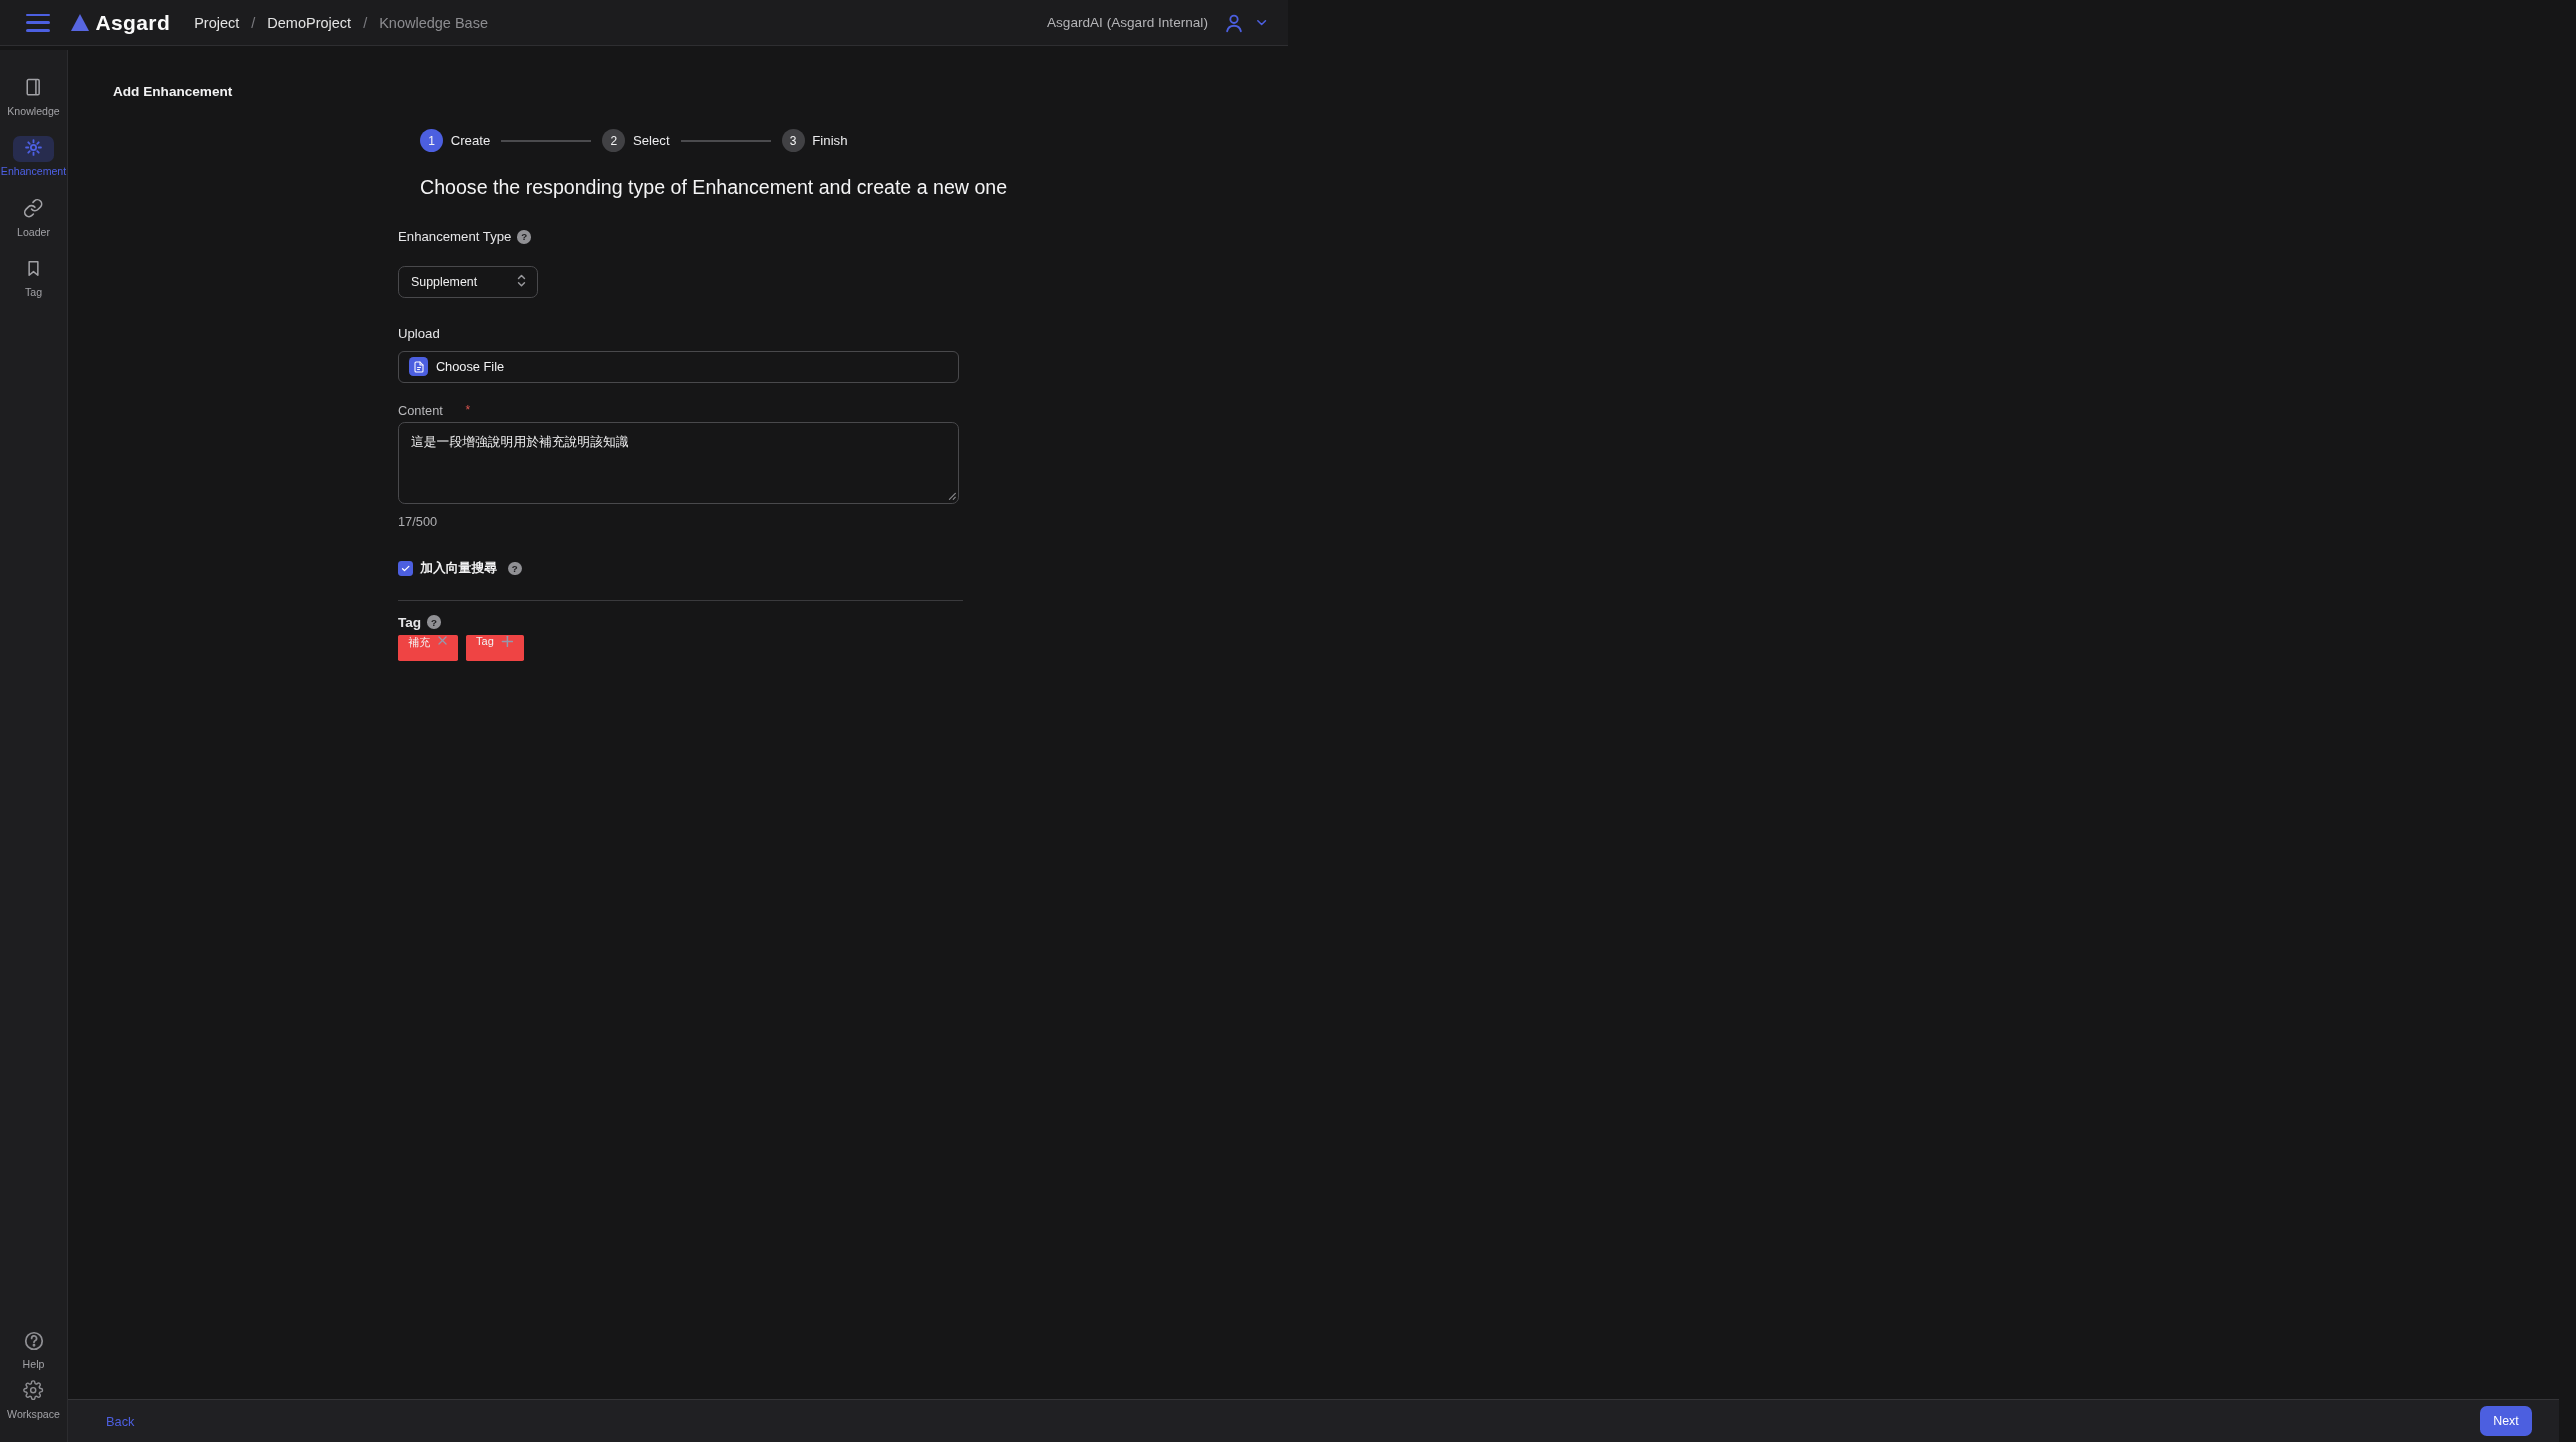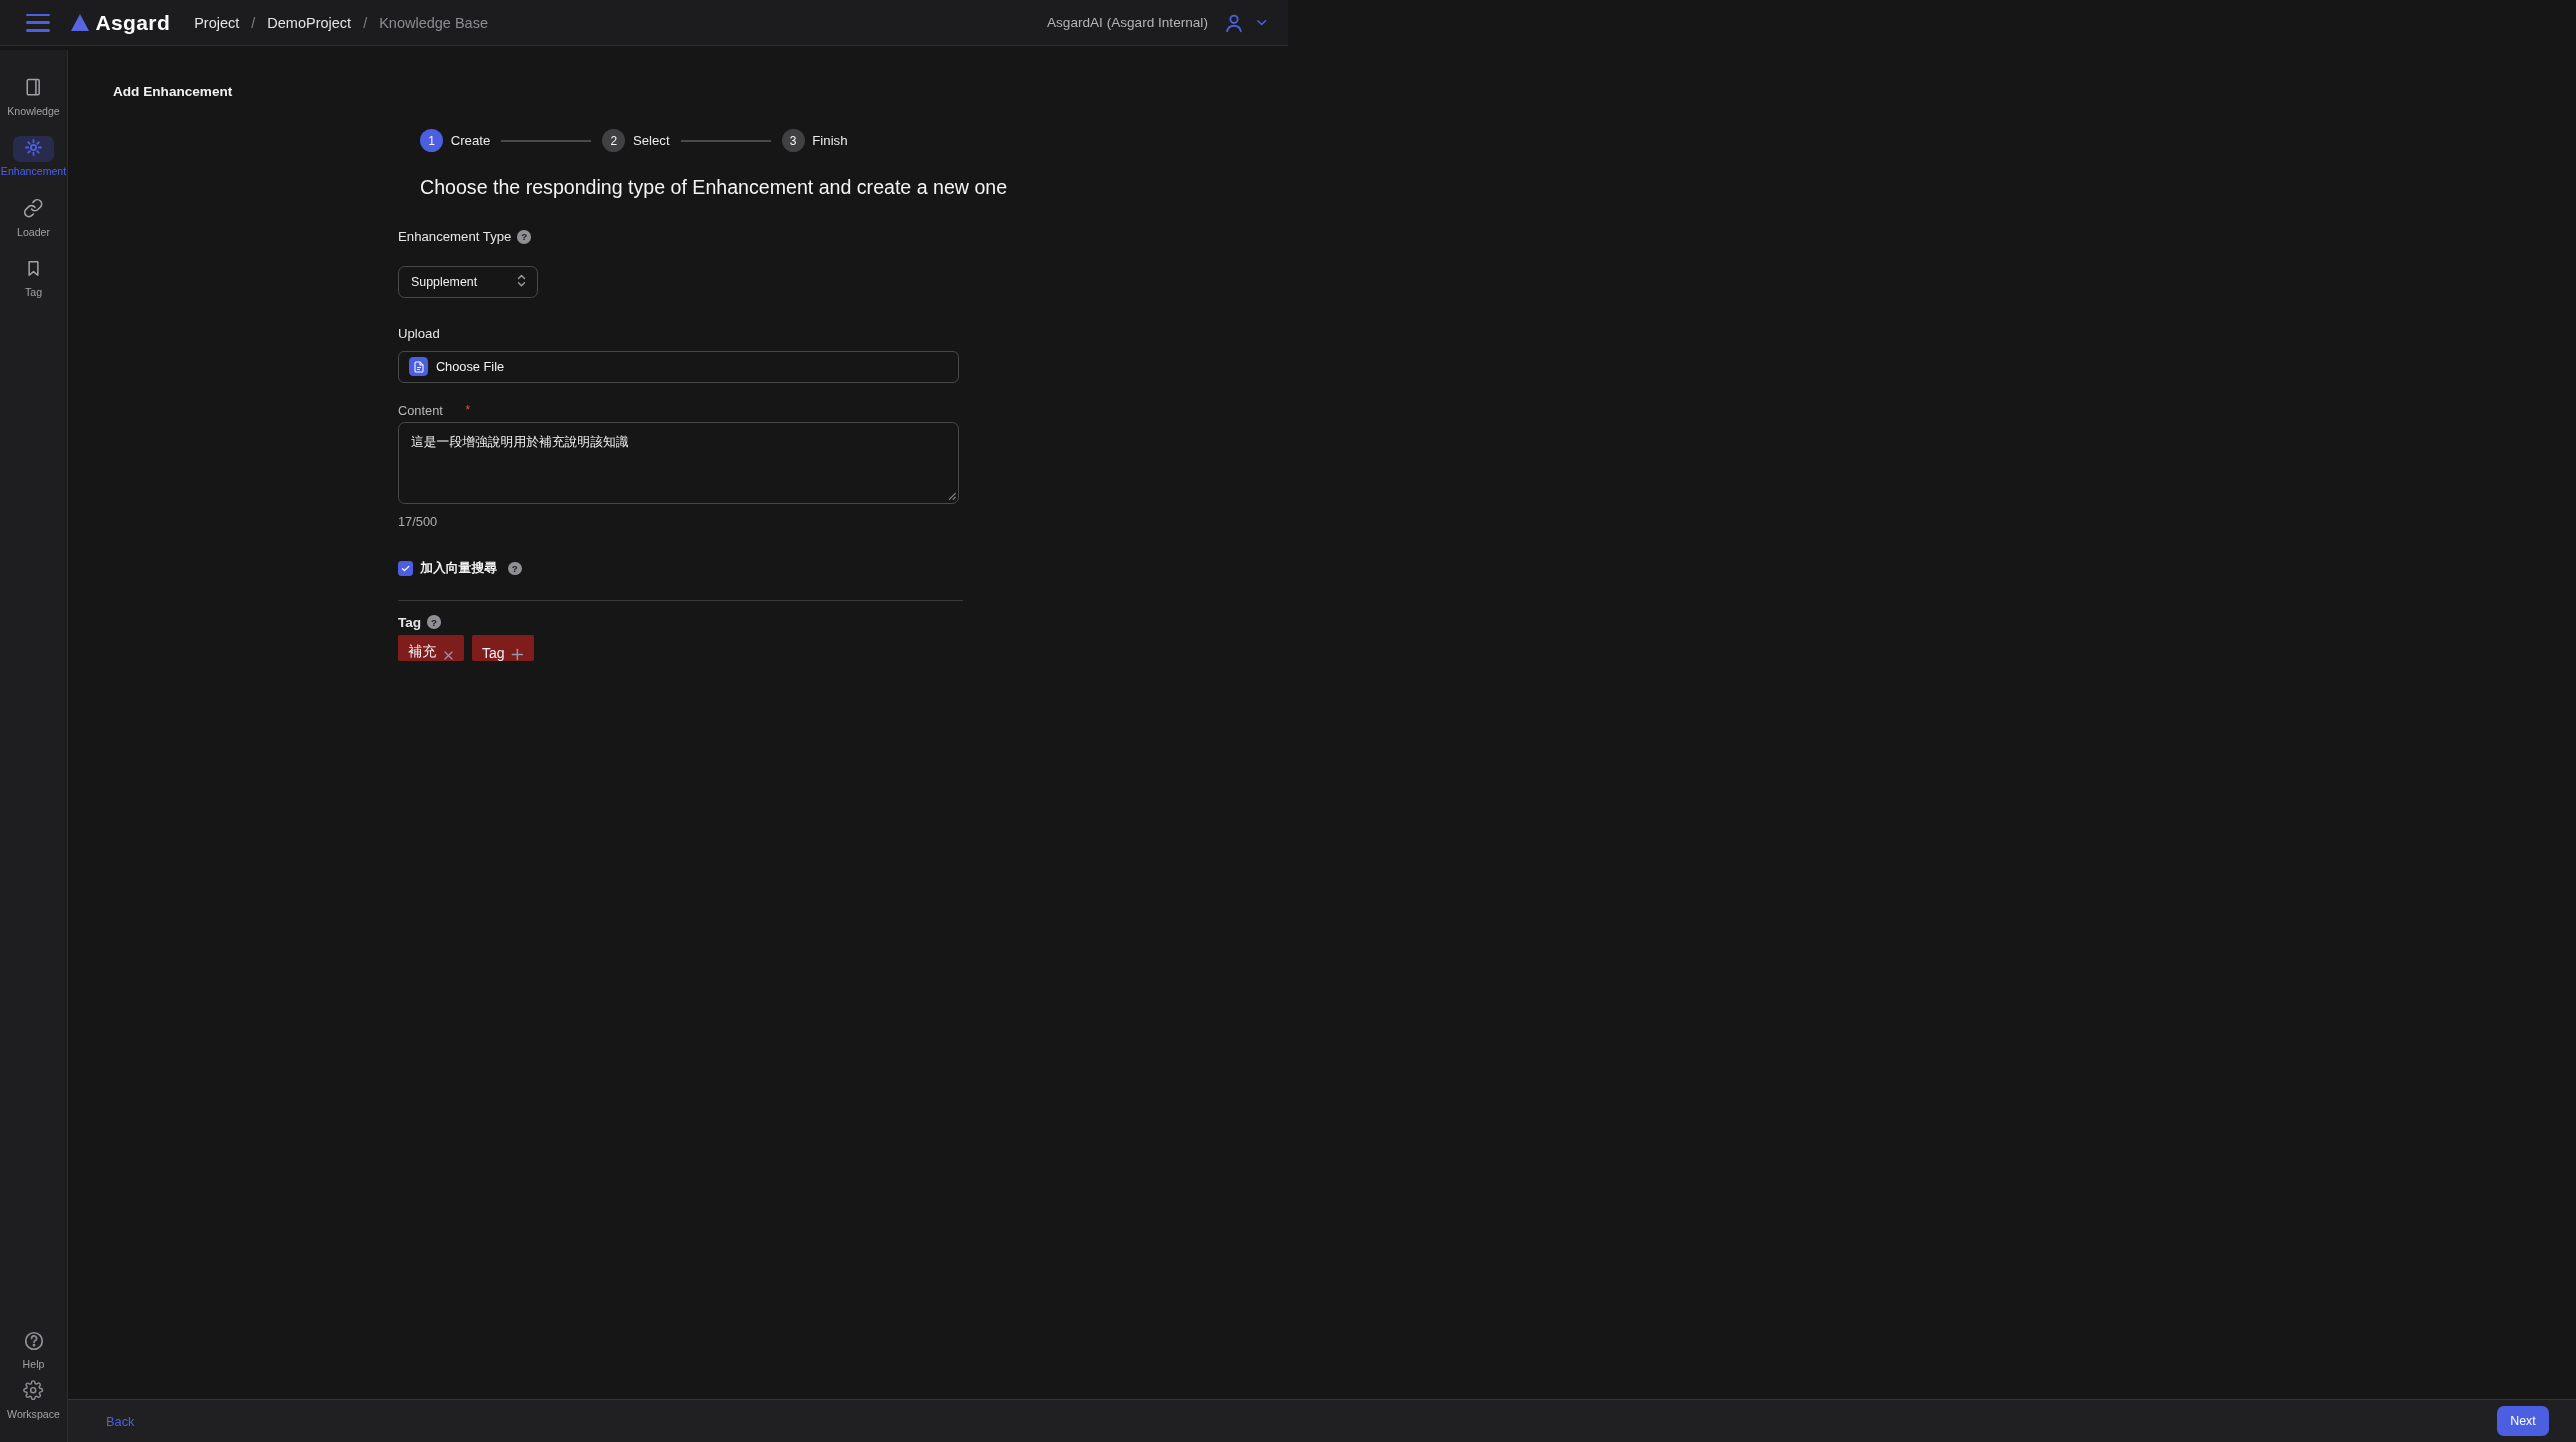--- a/index.html
+++ b/index.html
@@ -95,26 +95,26 @@
   .checkbox { width:14.5px; height:14.5px; border-radius:3.4px; background:#4c5fe0;
     display:flex; align-items:center; justify-content:center; cursor:pointer; flex:none; }
   .check-label { font-size:12.8px; font-weight:bold; color:#f2f2f3; }
   .check-row .help-dot { margin-left:3.4px; }
 
   .divider { margin-top:23px; height:0.9px; background:#3a3a3d; width:565px; }
 
   .label-tag { margin-top:13.6px; font-size:13.6px; font-weight:bold; }
 
   .chip-row { margin-top:5.1px; display:flex; gap:7.7px; }
-  .chip { height:26.4px; background:#7f1d1d; border-radius:1.7px; display:flex;
-    align-items:flex-end; padding:0 10.2px; font-size:14px; color:#f2f2f3; gap:6.8px; }
+  .chip { height:26.4px; background:#ef4444; border-radius:1.7px; display:flex;
+    align-items:flex-start; padding:0 10.2px; font-size:11px; color:#f2f2f3; gap:6.8px; }
   .chip-x, .chip-plus { display:flex; align-items:center; cursor:pointer; }
 
   
-  .footer { position:fixed; left:68px; right:0; bottom:0; height:43px;
+  .footer { position:fixed; left:68px; right:17px; bottom:0; height:43px;
     background:#202023; border-top:0.9px solid #353538; display:flex;
     align-items:center; z-index:25; }
   .back-link { margin-left:38px; color:#4d5fe0; font-size:12.8px; cursor:pointer; }
   .next-btn { margin-left:auto; margin-right:27px; width:52px; height:30px;
     border:none; border-radius:6.8px; background:#4c5fe0; color:#ffffff;
     font-size:12.4px; font-family:inherit; cursor:pointer; }
 </style>
 </head>
 <body>
 

